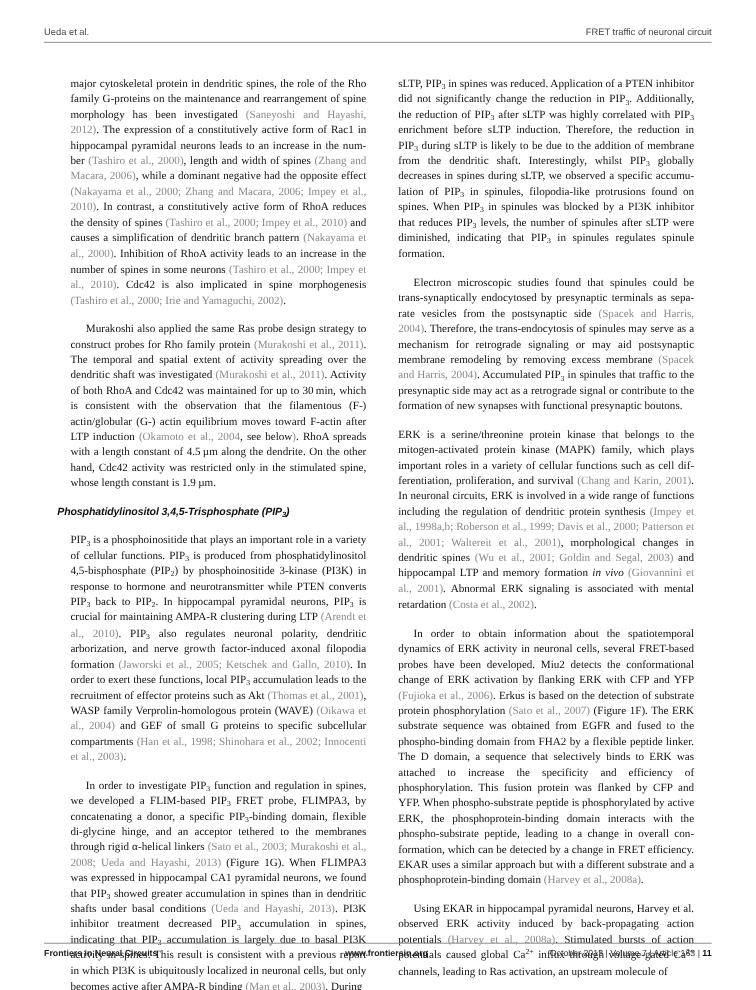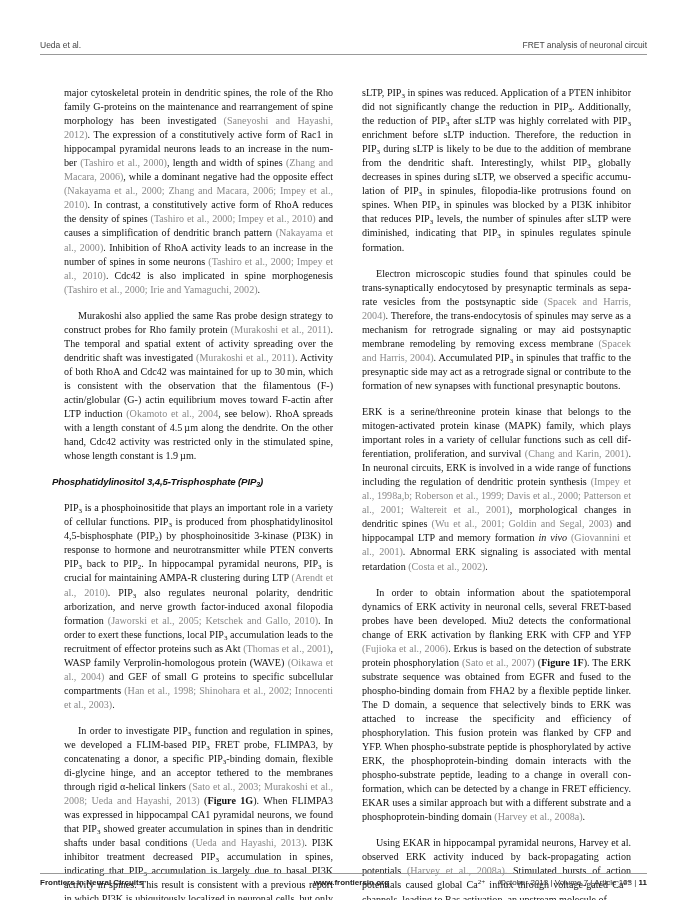--- a/index.html
+++ b/index.html
@@ -1,17 +1,17 @@
 <!DOCTYPE html>
 <html><head>
 <meta charset="utf-8">
 <style>
   html, body { margin: 0; padding: 0; background: #ffffff; }
   body { width: 687px; height: 900px; position: relative; overflow: hidden; }
-  .page { position: absolute; left: 0; top: 16px; width: 687px; height: 640px; }
+  .page { position: absolute; left: 0; top: 0; width: 687px; height: 640px; }
 
   .running-head {
     position: absolute; left: 40px; top: 24px; width: 607px;
     font-family: "Liberation Sans", sans-serif; font-size: 8.5px; color: #444;
     display: flex; justify-content: space-between; align-items: flex-end;
     padding-bottom: 4px; border-bottom: 1.5px solid #999;
   }
 
   .col {
     position: absolute; top: 58px; width: 293px;
@@ -20,21 +20,21 @@
   }
   .col.left { left: 52px; }
   .col.right { left: 350px; }
   .col p { margin: 12px; text-indent: 0; }
   .col p.indent { text-indent: 14px; }
   .col h3 {
     margin: 11px 0 0 0; font-family: "Liberation Sans", sans-serif; font-style: italic;
     font-weight: bold; font-size: 9.6px; line-height: 14px; color: #111; letter-spacing: -0.1px;
   }
   .cite { color: #8a8a8a; }
-  .fig { font-weight: bold; }
+  .fig { font-weight: normal; }
   sub { font-size: 7px; line-height: 0; vertical-align: -2px; }
   sup { font-size: 7px; line-height: 0; vertical-align: 4px; }
   em { }
 
   .footer {
     position: absolute; left: 40px; top: 857px; width: 607px;
     border-top: 1.5px solid #999; padding-top: 4px;
     font-family: "Liberation Sans", sans-serif; font-size: 8px; color: #333;
     display: flex; justify-content: space-between;
   }
@@ -42,21 +42,21 @@
   .footer .url { font-weight: bold; color: #222; margin-left: 60px; }
   .footer .pagenum { font-weight: bold; color: #111; }
 </style>
 </head>
 <body>
 
 <div class="page">
 
   <div class="running-head">
     <span>Ueda et al.</span>
-    <span>FRET analysis of neuronal circuit</span>
+    <span>FRET traffic of neuronal circuit</span>
   </div>
 
   <div class="col left">
     <p>major cytoskeletal protein in dendritic spines, the role of the Rho family G-proteins on the maintenance and rearrangement of spine morphology has been investigated <span class="cite" style="color: rgb(138, 138, 138);">(Saneyoshi and Hayashi, 2012)</span>. The expression of a constitutively active form of Rac1 in hippocampal pyramidal neurons leads to an increase in the num­ber <span class="cite" style="color: rgb(138, 138, 138);">(Tashiro et al., 2000)</span>, length and width of spines <span class="cite" style="color: rgb(138, 138, 138);">(Zhang and Macara, 2006)</span>, while a dominant negative had the opposite effect <span class="cite" style="color: rgb(138, 138, 138);">(Nakayama et al., 2000; Zhang and Macara, 2006; Impey et al., 2010)</span>. In contrast, a constitutively active form of RhoA reduces the density of spines <span class="cite" style="color: rgb(138, 138, 138);">(Tashiro et al., 2000; Impey et al., 2010)</span> and causes a simplification of dendritic branch pattern <span class="cite" style="color: rgb(138, 138, 138);">(Nakayama et al., 2000)</span>. Inhibition of RhoA activity leads to an increase in the number of spines in some neurons <span class="cite" style="color: rgb(138, 138, 138);">(Tashiro et al., 2000; Impey et al., 2010)</span>. Cdc42 is also implicated in spine morphogenesis <span class="cite" style="color: rgb(138, 138, 138);">(Tashiro et al., 2000; Irie and Yamaguchi, 2002)</span>.</p>
     <p class="indent">Murakoshi also applied the same Ras probe design strategy to construct probes for Rho family protein <span class="cite" style="color: rgb(138, 138, 138);">(Murakoshi et al., 2011)</span>. The temporal and spatial extent of activity spreading over the dendritic shaft was investigated <span class="cite" style="color: rgb(138, 138, 138);">(Murakoshi et al., 2011)</span>. Activity of both RhoA and Cdc42 was maintained for up to 30 min, which is consistent with the observation that the filamentous (F-) actin/globular (G-) actin equilibrium moves toward F-actin after LTP induction <span class="cite" style="color: rgb(138, 138, 138);">(Okamoto et al., 2004</span>, see below<span class="cite" style="color: rgb(138, 138, 138);">)</span>. RhoA spreads with a length constant of 4.5 µm along the dendrite. On the other hand, Cdc42 activity was restricted only in the stimulated spine, whose length constant is 1.9 µm.</p>
     <h3><span>Phosphatidylinositol 3,4,5-Trisphosphate (PIP</span><sub>3</sub><span>)</span></h3>
     <p>PIP<sub>3</sub> is a phosphoinositide that plays an important role in a vari­ety of cellular functions. PIP<sub>3</sub> is produced from phosphatidylinos­itol 4,5-bisphosphate (PIP<sub>2</sub>) by phosphoinositide 3-kinase (PI3K) in response to hormone and neurotransmitter while PTEN con­verts PIP<sub>3</sub> back to PIP<sub>2</sub>. In hippocampal pyramidal neurons, PIP<sub>3</sub> is crucial for maintaining AMPA-R clustering during LTP <span class="cite" style="color: rgb(138, 138, 138);">(Arendt et al., 2010)</span>. PIP<sub>3</sub> also regulates neuronal polarity, dendritic arborization, and nerve growth factor-induced axonal filopodia formation <span class="cite" style="color: rgb(138, 138, 138);">(Jaworski et al., 2005; Ketschek and Gallo, 2010)</span>. In order to exert these functions, local PIP<sub>3</sub> accumula­tion leads to the recruitment of effector proteins such as Akt <span class="cite" style="color: rgb(138, 138, 138);">(Thomas et al., 2001)</span>, WASP family Verprolin-homologous pro­tein (WAVE) <span class="cite" style="color: rgb(138, 138, 138);">(Oikawa et al., 2004)</span> and GEF of small G proteins to specific subcellular compartments <span class="cite" style="color: rgb(138, 138, 138);">(Han et al., 1998; Shinohara et al., 2002; Innocenti et al., 2003)</span>.</p>
     <p class="indent">In order to investigate PIP<sub>3</sub> function and regulation in spines, we developed a FLIM-based PIP<sub>3</sub> FRET probe, FLIMPA3, by concatenating a donor, a specific PIP<sub>3</sub>-binding domain, flexi­ble di-glycine hinge, and an acceptor tethered to the membranes through rigid α-helical linkers <span class="cite" style="color: rgb(138, 138, 138);">(Sato et al., 2003; Murakoshi et al., 2008; Ueda and Hayashi, 2013)</span> (<span class="fig">Figure 1G</span>). When FLIMPA3 was expressed in hippocampal CA1 pyramidal neurons, we found that PIP<sub>3</sub> showed greater accumulation in spines than in den­dritic shafts under basal conditions <span class="cite" style="color: rgb(138, 138, 138);">(Ueda and Hayashi, 2013)</span>. PI3K inhibitor treatment decreased PIP<sub>3</sub> accumulation in spines, indicating that PIP<sub>3</sub> accumulation is largely due to basal PI3K activity in spines. This result is consistent with a previous report in which PI3K is ubiquitously localized in neuronal cells, but only becomes active after AMPA-R binding <span class="cite" style="color: rgb(138, 138, 138);">(Man et al., 2003)</span>. During</p>
   </div>
 

